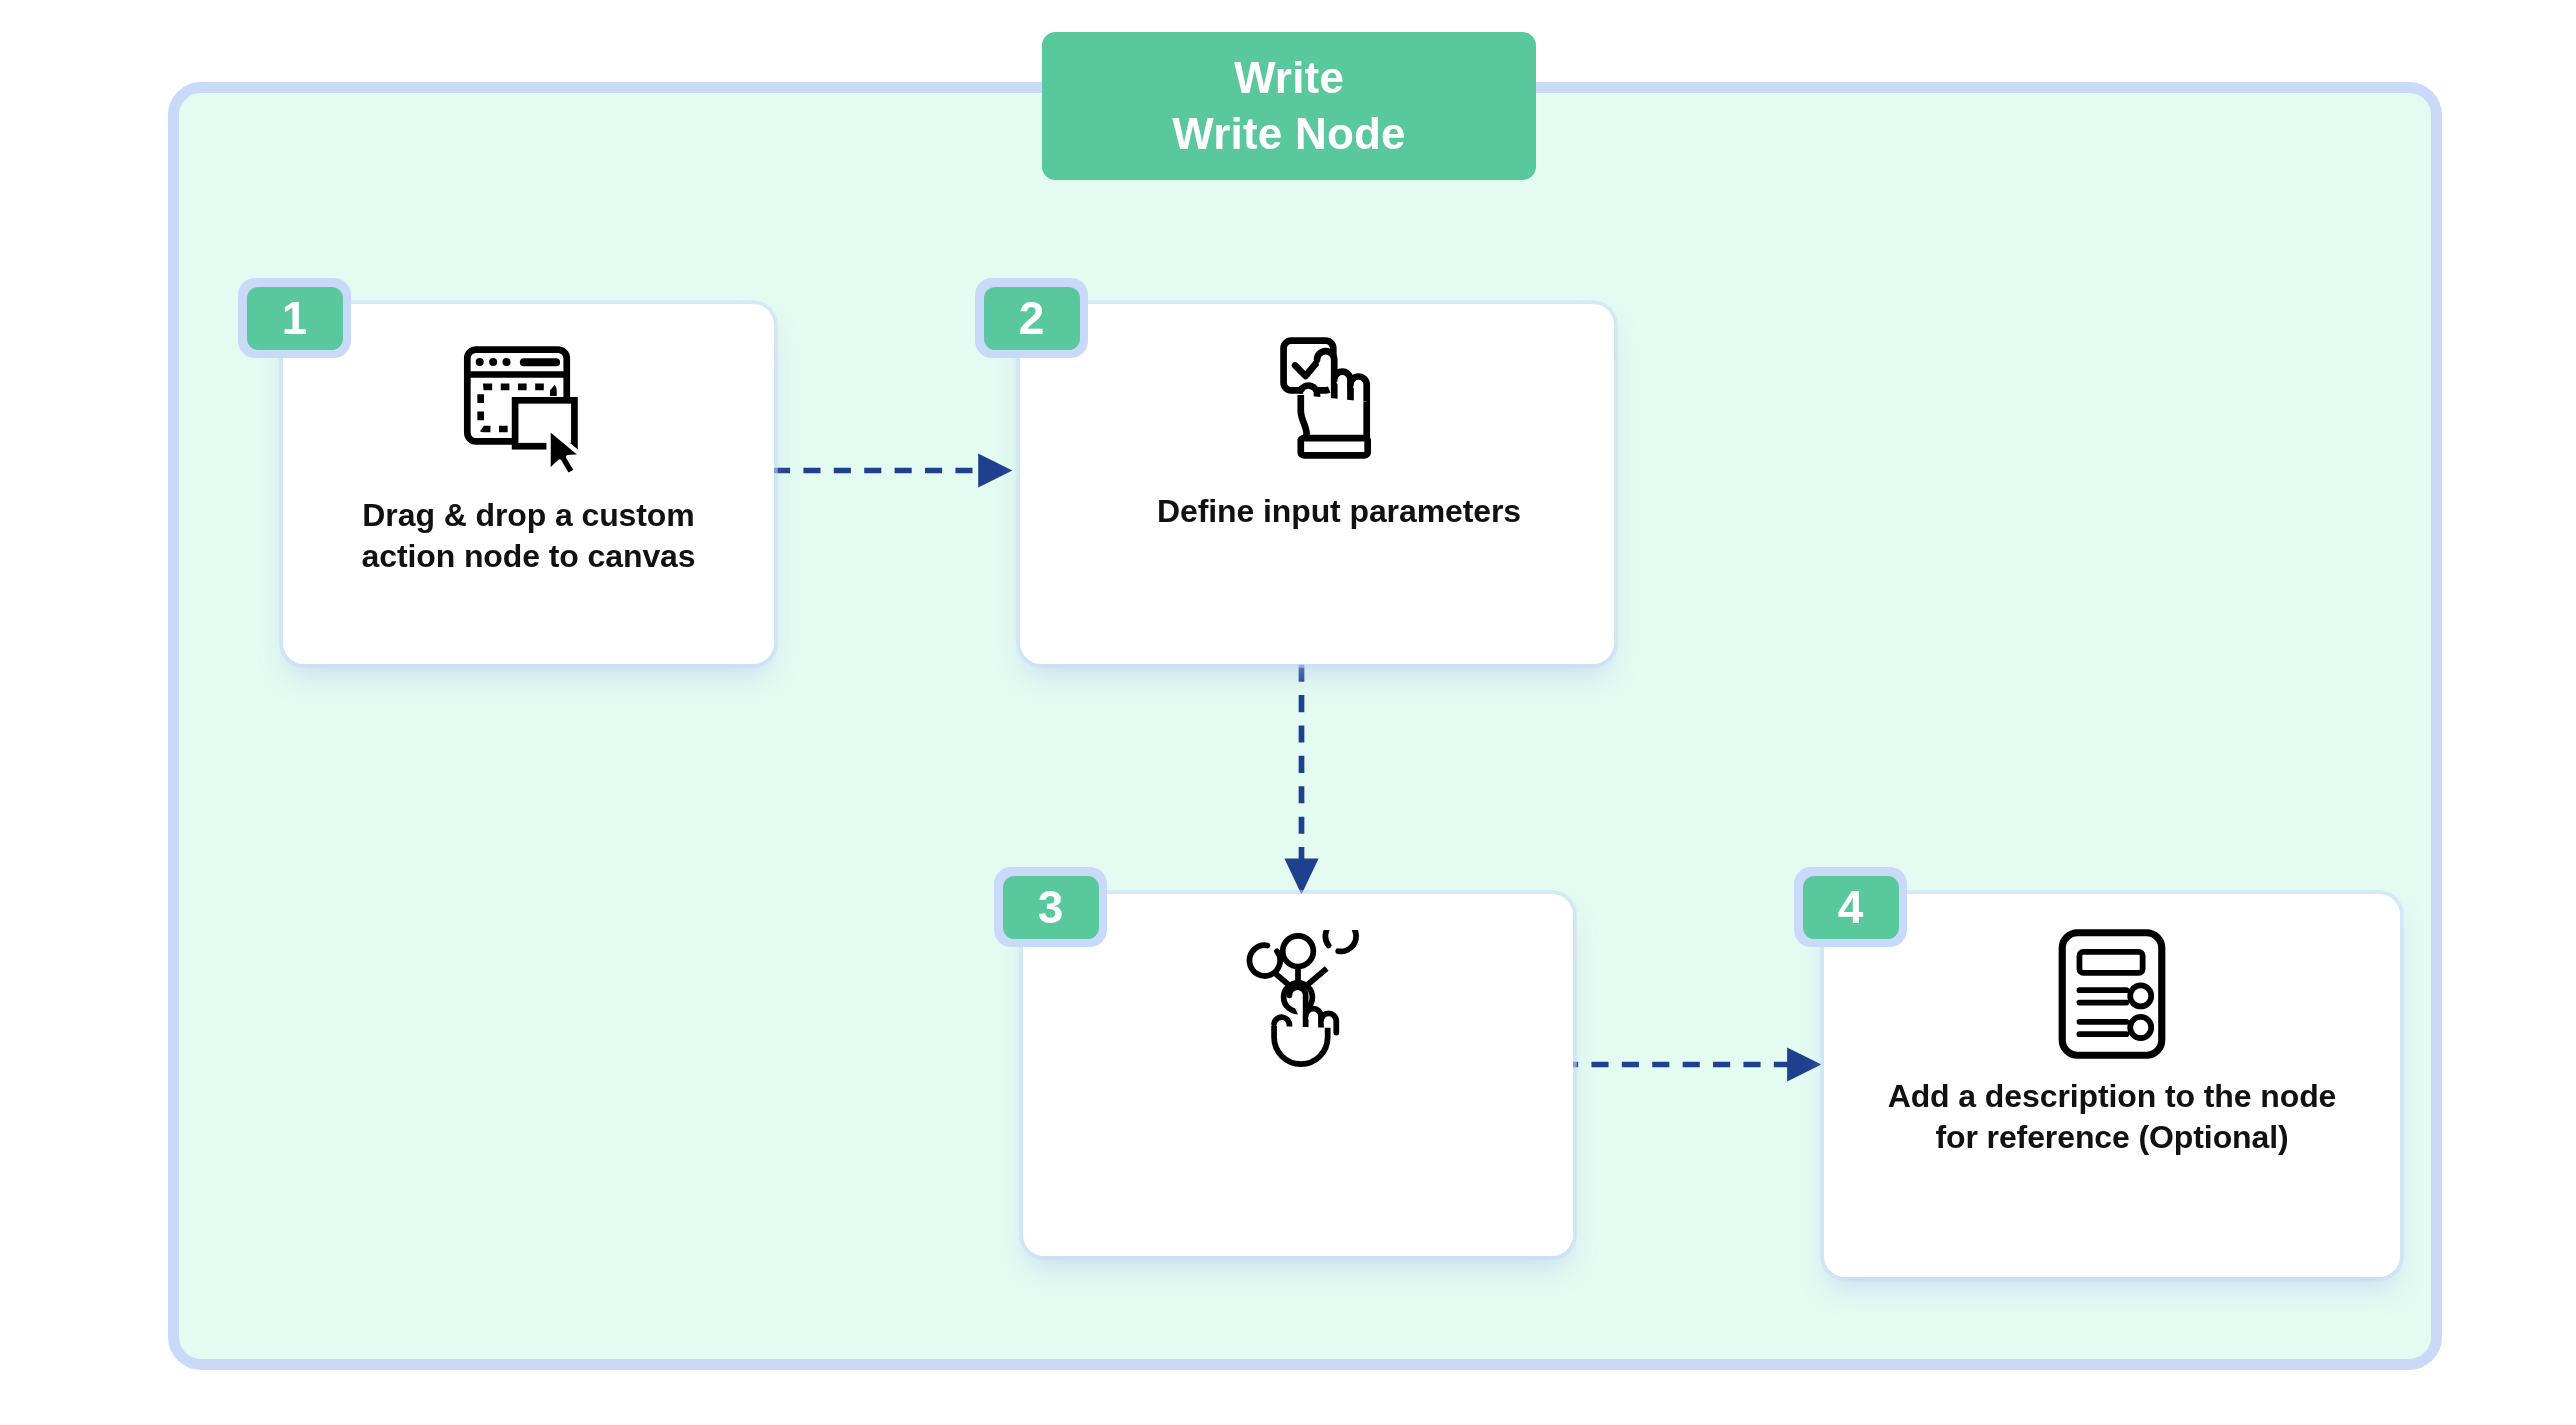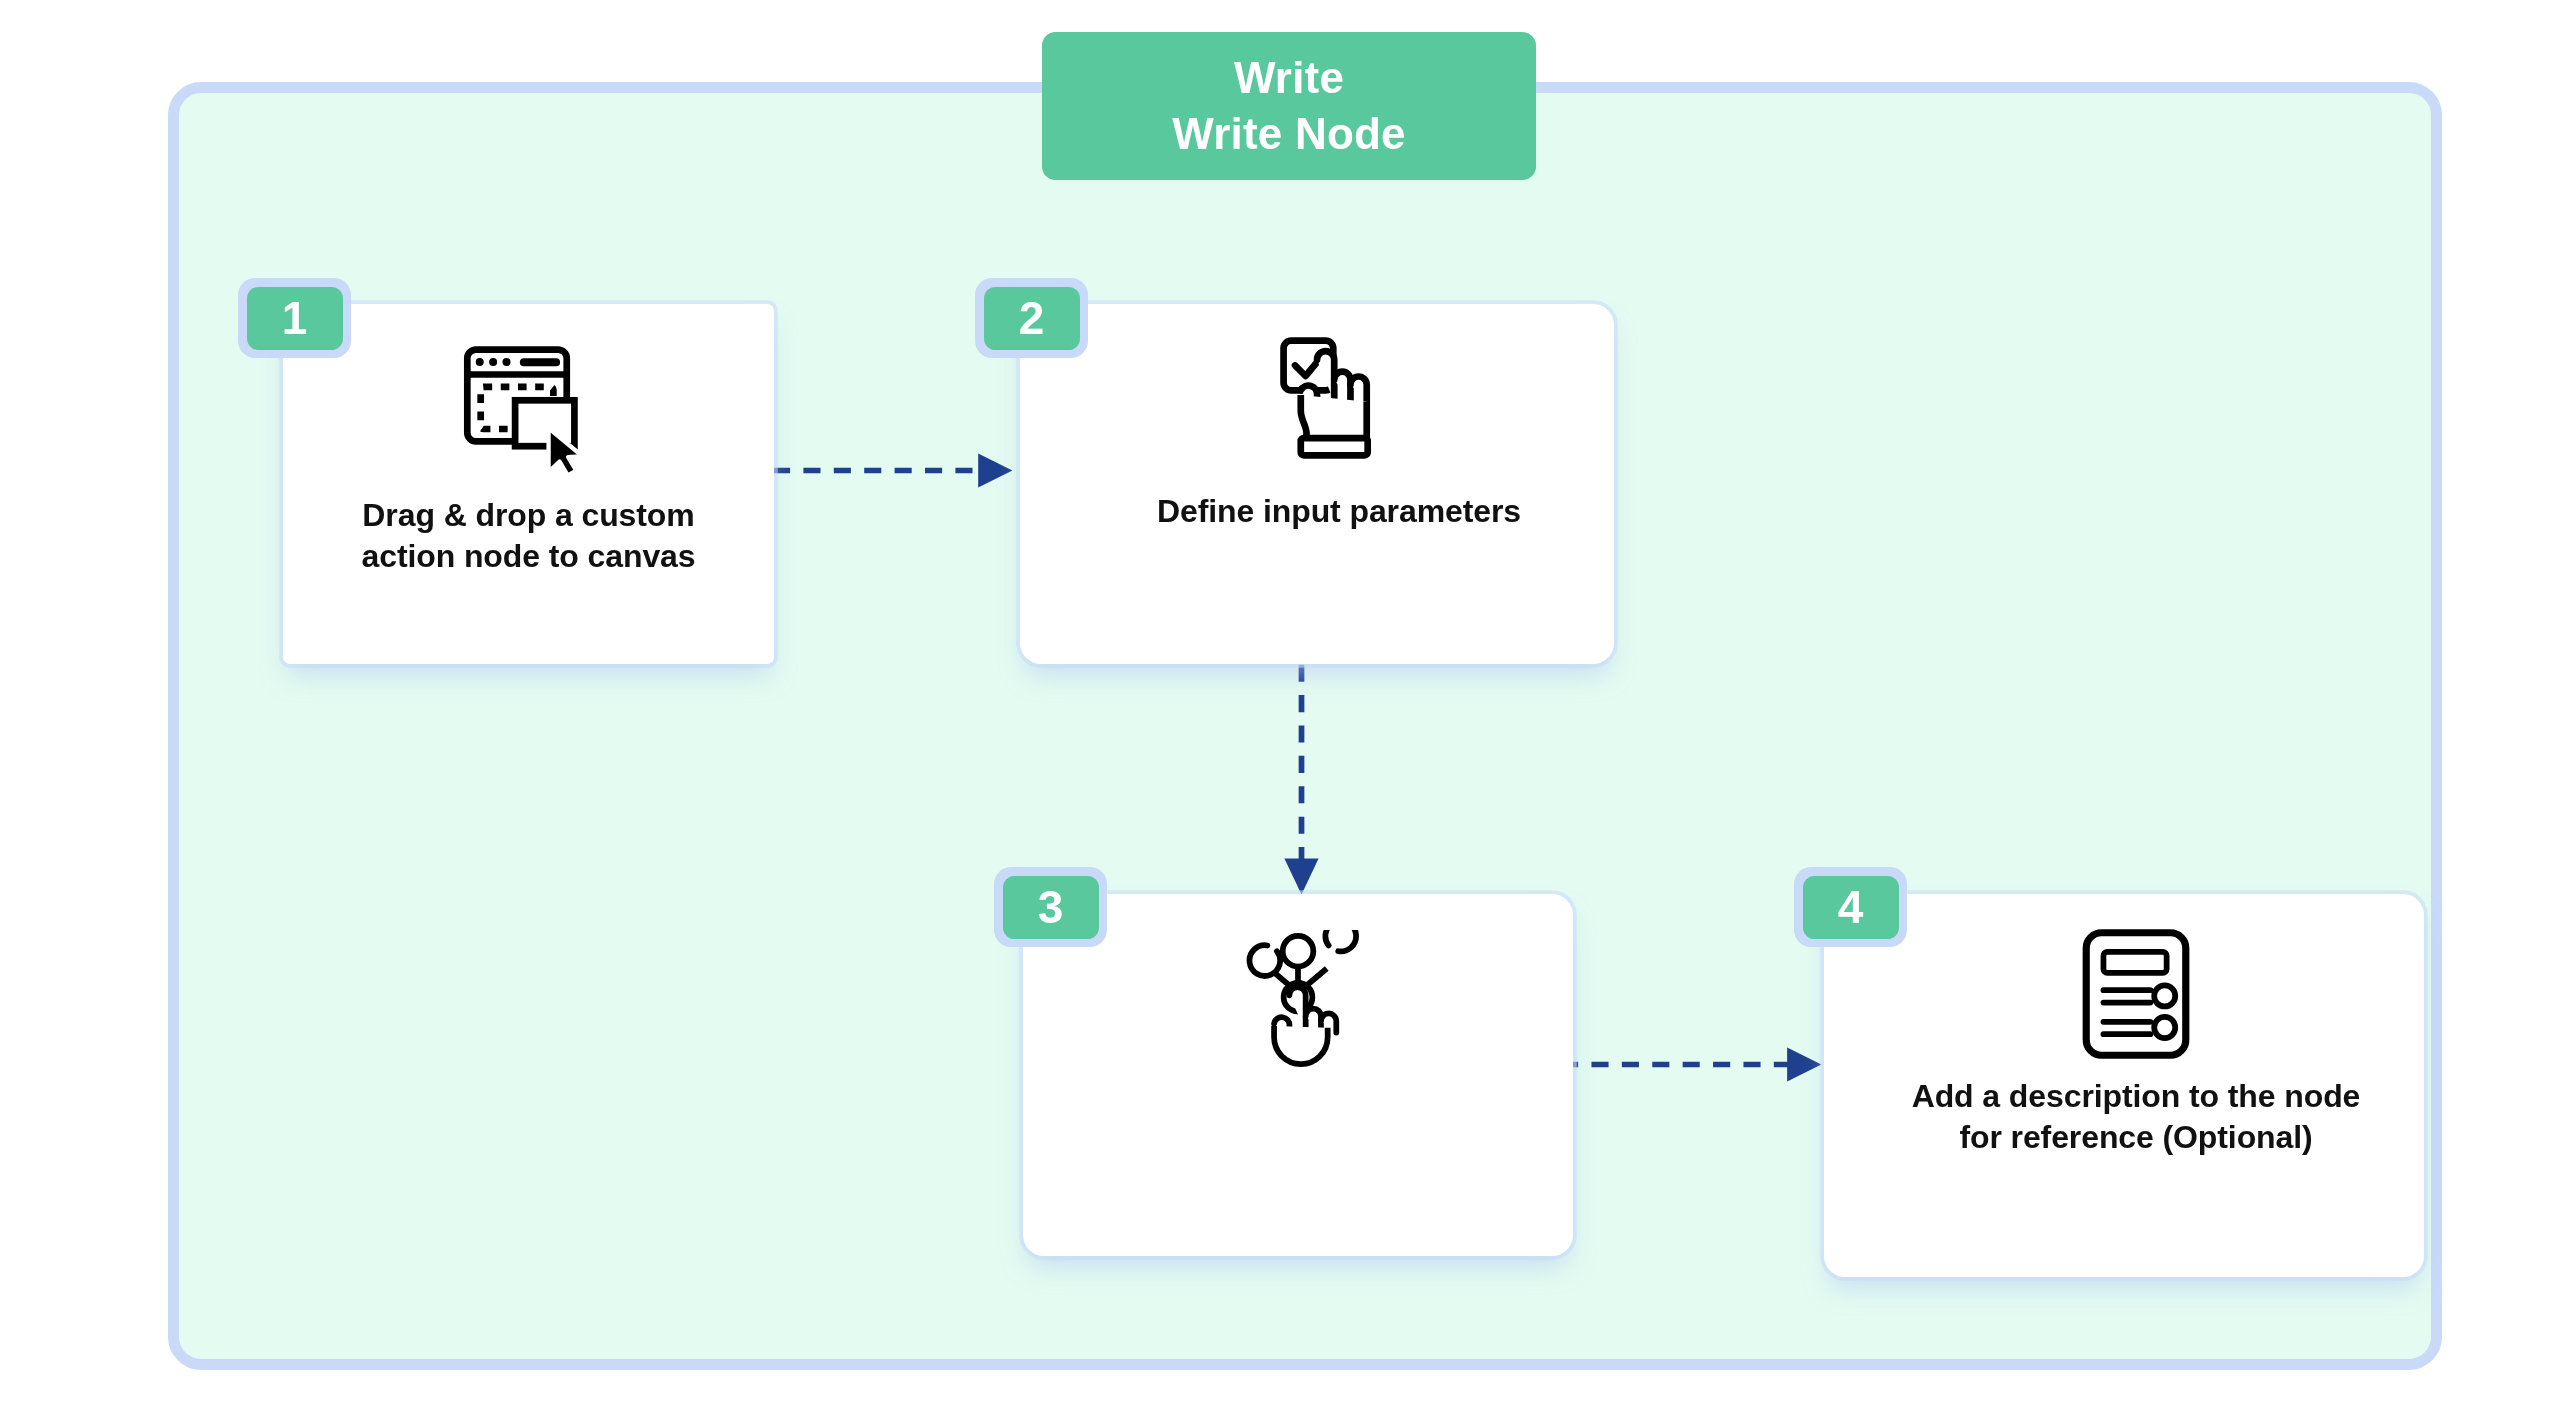--- a/index.html
+++ b/index.html
@@ -111,33 +111,33 @@
     line-height: 1;
   }
 
   
   .connector {
     position: absolute;
     z-index: 10;
   }
 
   
-  #card-1 { left: 283px; top: 304px;  width: 491px;  height: 360px; border-radius: 7px; }
+  #card-1 { left: 283px; top: 304px;  width: 491px;  height: 360px; }
   #card-1 .card-icon  { margin-top: 36px; }
   #card-1 .card-label { margin-top: 21px; font-size: 32px; width: 412px; }
 
   #card-2 { left: 1020px; top: 304px;  width: 550px;  height: 360px; padding-left: 44px; }
   #card-2 .card-icon  { margin-top: 29px; }
   #card-2 .card-label { margin-top: 29px; font-size: 32px; width: 421px; }
 
   #card-3 { left: 1023px; top: 894px;  width: 550px;  height: 362px; }
   #card-3 .card-icon  { margin-top: 36px; }
   #card-3 .card-label { margin-top: 17px; font-size: 32px; width: 450px; }
 
-  #card-4 { left: 1824px; top: 894px;  width: 576px;  height: 383px; padding-left: 24px; }
+  #card-4 { left: 1824px; top: 894px;  width: 576px;  height: 383px; }
   #card-4 .card-icon  { margin-top: 33px; }
   #card-4 .card-label { margin-top: 15.3px; font-size: 32px; width: 450px; }
 
   #badge-1 { left: 238px;  top: 278px; }
   #badge-2 { left: 975px; top: 278px; }
   #badge-3 { left: 994px; top: 867px; }
   #badge-4 { left: 1794px; top: 867px; }
 
   #connector-1-2 { left: 772px;  top: 442px;  width: 249px; height: 57px; }
   #connector-2-3 { left: 1273px; top: 664px;  width: 57px;  height: 235px; }

